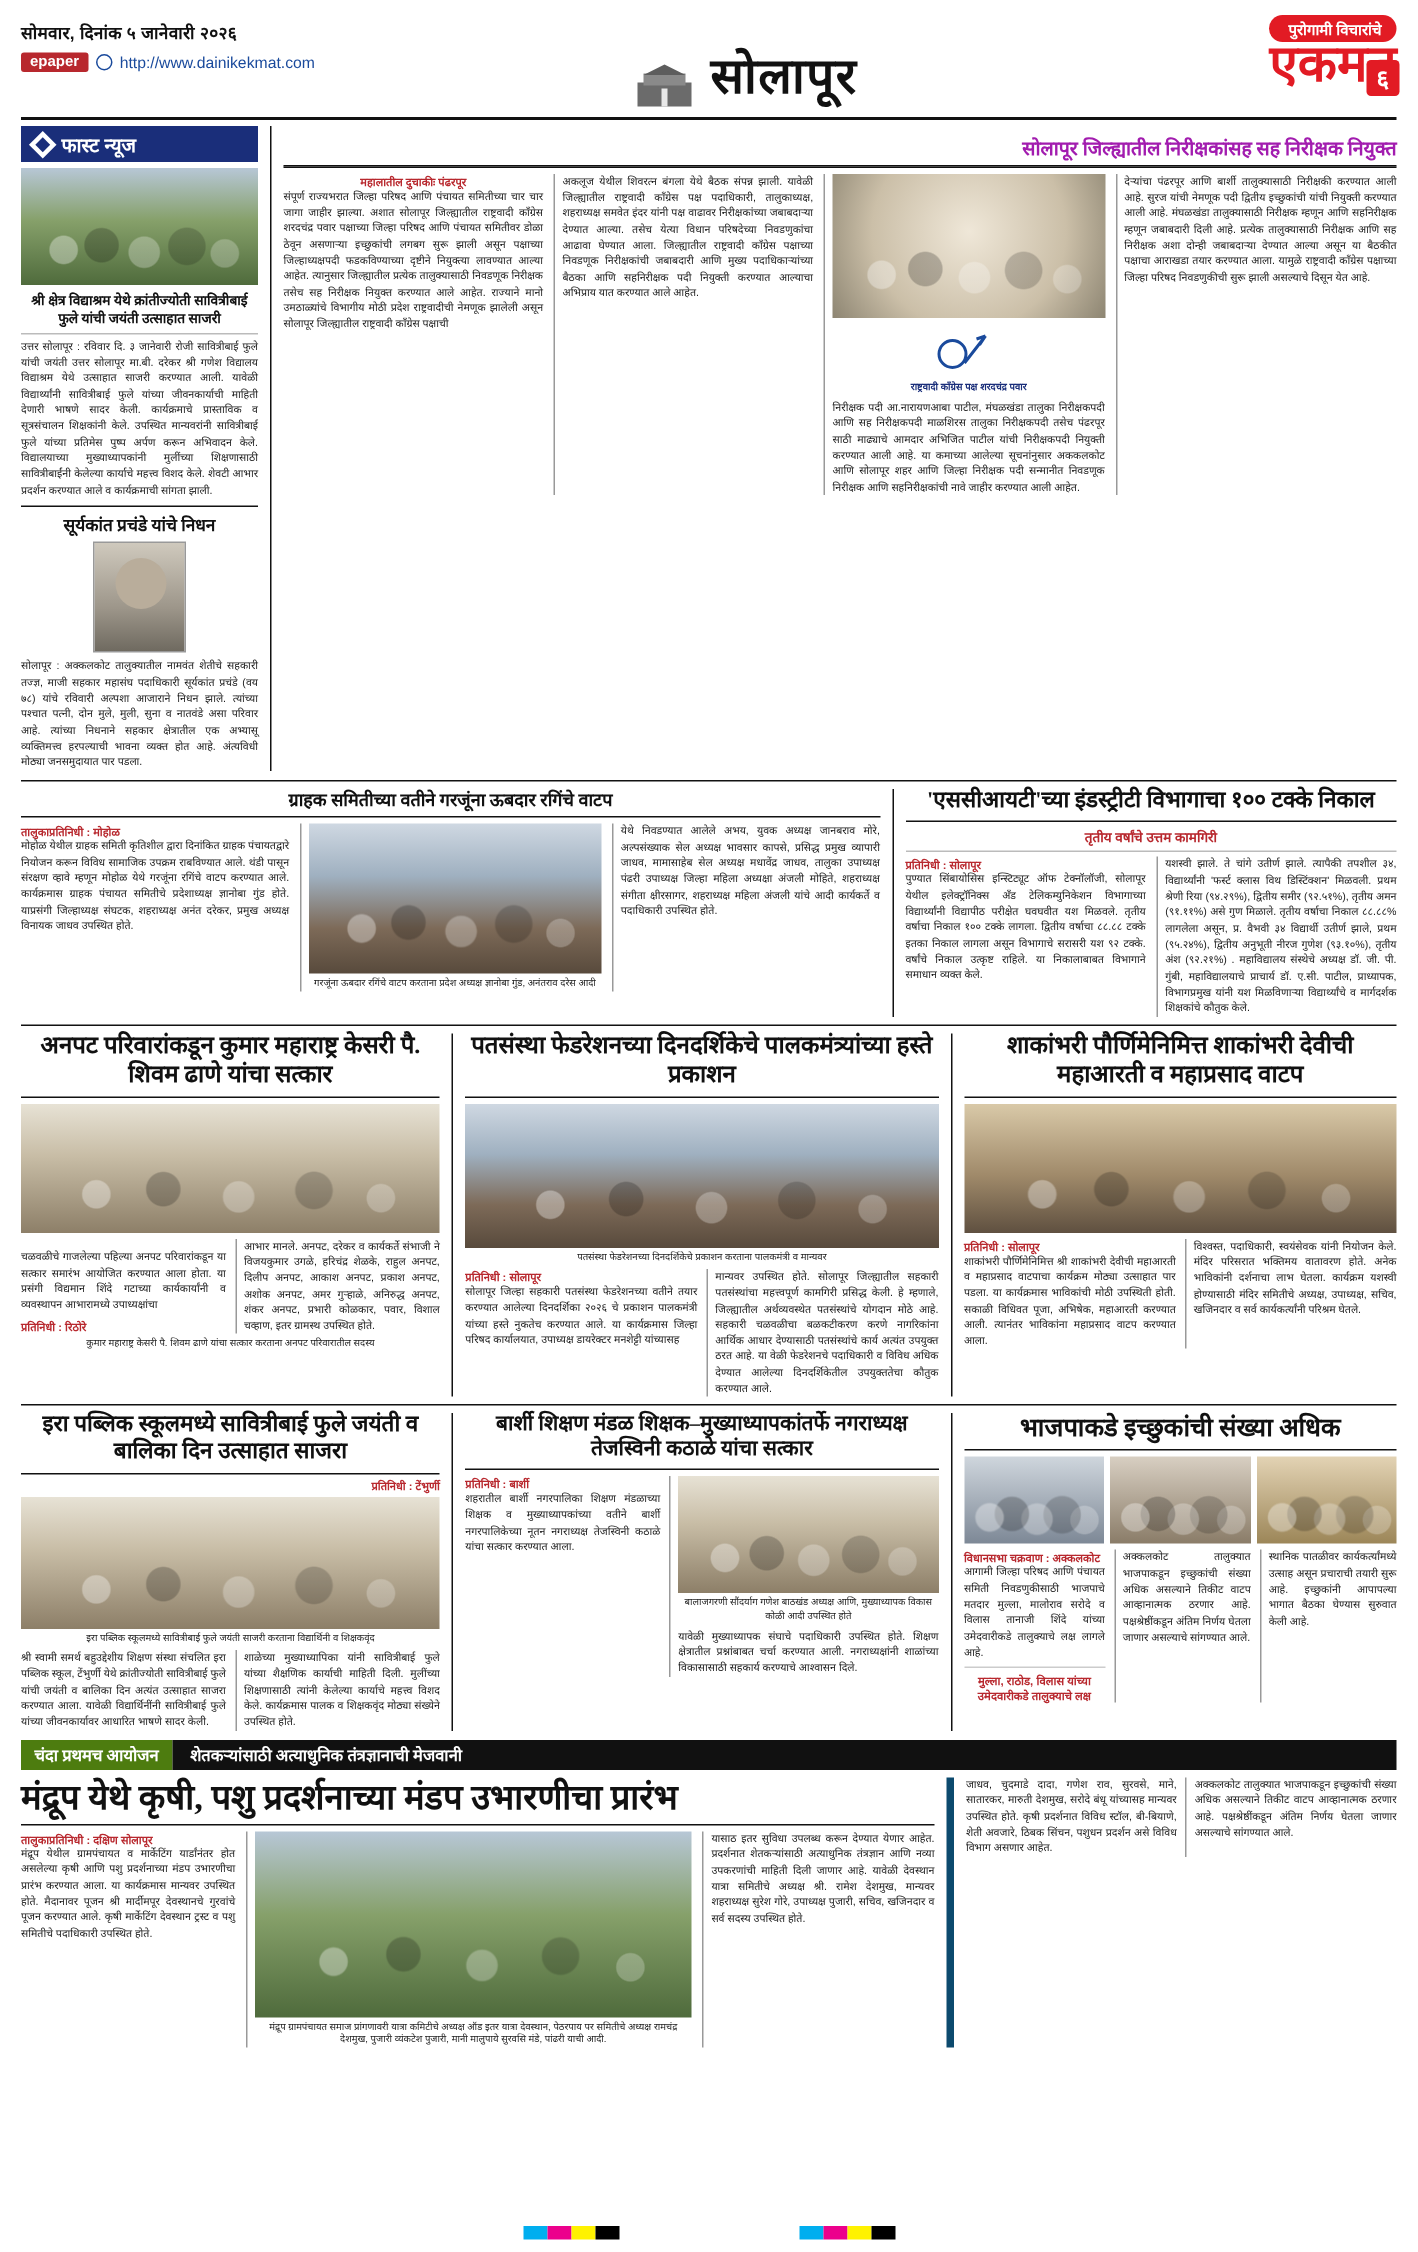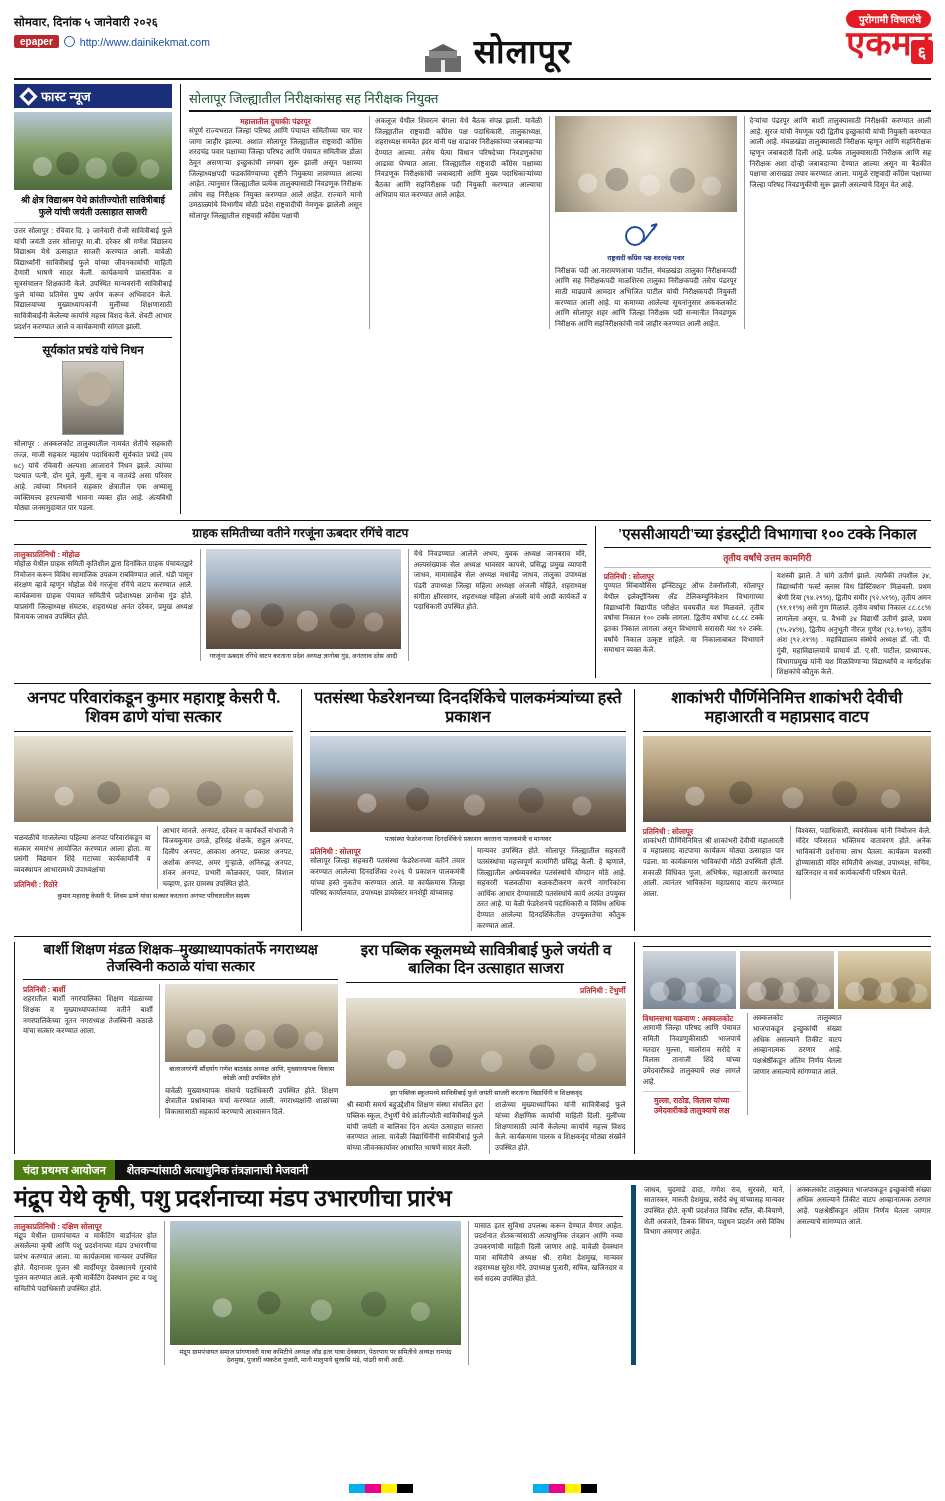--- a/index.html
+++ b/index.html
@@ -26,21 +26,21 @@
   .mh-emblem { width:40px; height:34px; display:inline-block; vertical-align:middle; margin-right:6px; }
   .mh-right { width: 200px; text-align:right; }
   .brandbox { display:inline-block; position:relative; }
   .brand-top { background:#e21b24; color:#fff; font-size:10px; font-weight:bold; padding:2px 10px; border-radius:9px; }
   .brand-main { font-size:34px; font-weight:bold; color:#e21b24; line-height:0.95; font-family:"Liberation Serif", serif; }
   .pageno { position:absolute; right:-2px; top:30px; font-size:16px; font-weight:bold; color:#fff; background:#e21b24; border-radius:3px; padding:1px 7px;}
   .rule { border-top:2px solid #111; margin:4px 0 0; }
   .rule-thin { border-top:1px solid #111; margin:2px 0 0; }
 
   
-  .mr-head { font-size:13px; font-weight:normal; text-align:left; color:#14532d; margin:5px 0 3px; font-family:"Liberation Serif", serif;}
+  .mr-head { font-size:13px; font-weight:bold; text-align:right; color:#a21caf; margin:5px 0 3px; font-family:"Liberation Serif", serif;}
   .hl { font-family:"Liberation Serif", serif; font-weight:bold; color:#111; text-align:center; line-height:1.18; }
   .body-txt { font-size:7.1px; line-height:1.5; text-align:justify; color:#1a1a1a; }
   .byline { font-size:7.4px; font-weight:bold; color:#b8282e; }
   .cap { font-size:6.4px; line-height:1.35; color:#222; text-align:center; }
   .photo { background:linear-gradient(160deg,#8fa9c4,#b9c8d4 40%,#8d9f86 60%,#6f8a5e); position:relative; overflow:hidden; }
   .photo.people { background:linear-gradient(180deg,#cfd8e2 0%,#9fb0c0 35%,#7d6a58 70%,#584a3c 100%); }
   .photo.indoor { background:linear-gradient(180deg,#e7e2d5 0%,#c8bda6 40%,#8d7f68 100%); }
   .photo.green { background:linear-gradient(180deg,#b7c7d6 0%,#86a06a 45%,#4f6b3c 100%); }
   .photo:after{content:"";position:absolute;inset:0;background:
      radial-gradient(circle at 18% 70%, rgba(255,255,255,.35) 0 9px, transparent 10px),
@@ -273,69 +273,73 @@
           <div class="body-txt" style="padding-left:5px;">विश्वस्त, पदाधिकारी, स्वयंसेवक यांनी नियोजन केले. मंदिर परिसरात भक्तिमय वातावरण होते. अनेक भाविकांनी दर्शनाचा लाभ घेतला. कार्यक्रम यशस्वी होण्यासाठी मंदिर समितीचे अध्यक्ष, उपाध्यक्ष, सचिव, खजिनदार व सर्व कार्यकर्त्यांनी परिश्रम घेतले.</div>
         </div>
       </div>
     </div>
   </div>
 
   <div class="rule-thin" style="margin-top:5px;"></div>
 
   <div style="display:flex; gap:8px; margin-top:5px;">
 
+    <div style="width:31%;">
+      <div class="hl" style="font-size:15px;">इरा पब्लिक स्कूलमध्ये सावित्रीबाई फुले जयंती व बालिका दिन उत्साहात साजरा</div>
+      <div class="hline" style="margin-top:4px;"></div>
+      <div class="byline" style="text-align:right;margin-top:2px;">प्रतिनिधी : टेंभुर्णी</div>
+      <div class="photo indoor" style="height:88px;margin-top:3px;"></div>
+      <div class="cap" style="margin-top:3px;">इरा पब्लिक स्कूलमध्ये सावित्रीबाई फुले जयंती साजरी करताना विद्यार्थिनी व शिक्षकवृंद</div>
+      <div style="display:flex;gap:6px;margin-top:3px;">
+        <div style="width:50%;">
+            <div class="body-txt">श्री स्वामी समर्थ बहुउद्देशीय शिक्षण संस्था संचलित इरा पब्लिक स्कूल, टेंभुर्णी येथे क्रांतीज्योती सावित्रीबाई फुले यांची जयंती व बालिका दिन अत्यंत उत्साहात साजरा करण्यात आला. यावेळी विद्यार्थिनींनी सावित्रीबाई फुले यांच्या जीवनकार्यावर आधारित भाषणे सादर केली.</div>
+          </div>
+        <div style="width:50%;" class="vline">
+            <div class="body-txt" style="padding-left:5px;">शाळेच्या मुख्याध्यापिका यांनी सावित्रीबाई फुले यांच्या शैक्षणिक कार्याची माहिती दिली. मुलींच्या शिक्षणासाठी त्यांनी केलेल्या कार्याचे महत्त्व विशद केले. कार्यक्रमास पालक व शिक्षकवृंद मोठ्या संख्येने उपस्थित होते.</div>
+          </div>
+      </div>
+    </div>
+
     <div style="width:36%;border-left:1px solid #111;padding-left:8px;">
       <div class="hl" style="font-size:14px;">बार्शी शिक्षण मंडळ शिक्षक–मुख्याध्यापकांतर्फे नगराध्यक्ष तेजस्विनी कठाळे यांचा सत्कार</div>
       <div class="hline" style="margin-top:4px;"></div>
       <div style="display:flex;gap:6px;margin-top:4px;">
         <div style="width:42%;">
           <div class="byline">प्रतिनिधी : बार्शी</div>
           <div class="body-txt">शहरातील बार्शी नगरपालिका शिक्षण मंडळाच्या शिक्षक व मुख्याध्यापकांच्या वतीने बार्शी नगरपालिकेच्या नूतन नगराध्यक्ष तेजस्विनी कठाळे यांचा सत्कार करण्यात आला.</div>
         </div>
         <div style="width:58%;" class="vline">
           <div style="padding-left:5px;">
             <div class="photo indoor" style="height:78px;"></div>
             <div class="cap" style="margin-top:3px;">बालाजगरणी सौंदर्याग गणेश बाठखंड अध्यक्ष आणि, मुख्याध्यापक विकास कोळी आदी उपस्थित होते</div>
             <div class="body-txt" style="margin-top:3px;">यावेळी मुख्याध्यापक संघाचे पदाधिकारी उपस्थित होते. शिक्षण क्षेत्रातील प्रश्नांबाबत चर्चा करण्यात आली. नगराध्यक्षांनी शाळांच्या विकासासाठी सहकार्य करण्याचे आश्वासन दिले.</div>
           </div>
         </div>
       </div>
     </div>
 
-    <div style="width:31%;">
-      <div class="hl" style="font-size:15px;">इरा पब्लिक स्कूलमध्ये सावित्रीबाई फुले जयंती व बालिका दिन उत्साहात साजरा</div>
-      <div class="hline" style="margin-top:4px;"></div>
-      <div class="byline" style="text-align:right;margin-top:2px;">प्रतिनिधी : टेंभुर्णी</div>
-      <div class="photo indoor" style="height:88px;margin-top:3px;"></div>
-      <div class="cap" style="margin-top:3px;">इरा पब्लिक स्कूलमध्ये सावित्रीबाई फुले जयंती साजरी करताना विद्यार्थिनी व शिक्षकवृंद</div>
-      <div style="display:flex;gap:6px;margin-top:3px;">
-        <div style="width:50%;">
-            <div class="body-txt">श्री स्वामी समर्थ बहुउद्देशीय शिक्षण संस्था संचलित इरा पब्लिक स्कूल, टेंभुर्णी येथे क्रांतीज्योती सावित्रीबाई फुले यांची जयंती व बालिका दिन अत्यंत उत्साहात साजरा करण्यात आला. यावेळी विद्यार्थिनींनी सावित्रीबाई फुले यांच्या जीवनकार्यावर आधारित भाषणे सादर केली.</div>
-          </div>
-        <div style="width:50%;" class="vline">
-            <div class="body-txt" style="padding-left:5px;">शाळेच्या मुख्याध्यापिका यांनी सावित्रीबाई फुले यांच्या शैक्षणिक कार्याची माहिती दिली. मुलींच्या शिक्षणासाठी त्यांनी केलेल्या कार्याचे महत्त्व विशद केले. कार्यक्रमास पालक व शिक्षकवृंद मोठ्या संख्येने उपस्थित होते.</div>
-          </div>
-      </div>
-    </div>
-
     <div style="width:33%;border-left:1px solid #111;padding-left:8px;">
+      <div class="hl" style="font-size:17px;">भाजपाकडे इच्छुकांची संख्या अधिक</div>
       <div class="hline" style="margin-top:4px;"></div>
       <div style="display:flex;gap:4px;margin-top:4px;">
         <div class="photo" style="flex:1;height:58px;background:linear-gradient(180deg,#cfd6dd,#7d8896);"></div>
         <div class="photo" style="flex:1;height:58px;background:linear-gradient(180deg,#d8cfc2,#8a7c68);"></div>
         <div class="photo" style="flex:1;height:58px;background:linear-gradient(180deg,#e3d3b4,#9c8658);"></div>
       </div>
       <div style="display:flex;gap:6px;margin-top:4px;">
         <div style="width:34%;">
           <div class="byline">विधानसभा चक्रवाण : अक्कलकोट</div>
           <div class="body-txt">आगामी जिल्हा परिषद आणि पंचायत समिती निवडणुकीसाठी भाजपाचे मतदार मुल्ला, मालोराव सरोदे व विलास तानाजी शिंदे यांच्या उमेदवारीकडे तालुक्याचे लक्ष लागले आहे.</div>
           <div style="font-size:7.6px;font-weight:bold;color:#b8282e;text-align:center;margin-top:4px;border-top:1px solid #ccc;padding-top:3px;">मुल्ला, राठोड, विलास यांच्या उमेदवारीकडे तालुक्याचे लक्ष</div>
         </div>
         <div style="width:33%;" class="vline">
             <div class="body-txt" style="padding-left:5px;">अक्कलकोट तालुक्यात भाजपाकडून इच्छुकांची संख्या अधिक असल्याने तिकीट वाटप आव्हानात्मक ठरणार आहे. पक्षश्रेष्ठींकडून अंतिम निर्णय घेतला जाणार असल्याचे सांगण्यात आले.</div>
+          </div>
+        <div style="width:33%;" class="vline">
+            <div class="body-txt" style="padding-left:5px;">स्थानिक पातळीवर कार्यकर्त्यांमध्ये उत्साह असून प्रचाराची तयारी सुरू आहे. इच्छुकांनी आपापल्या भागात बैठका घेण्यास सुरुवात केली आहे.</div>
           </div>
       </div>
     </div>
   </div>
 
   <div class="ribbon">
     <div class="a">चंदा प्रथमच आयोजन</div>
     <div class="b">शेतकऱ्यांसाठी अत्याधुनिक तंत्रज्ञानाची मेजवानी</div>
   </div>
 

